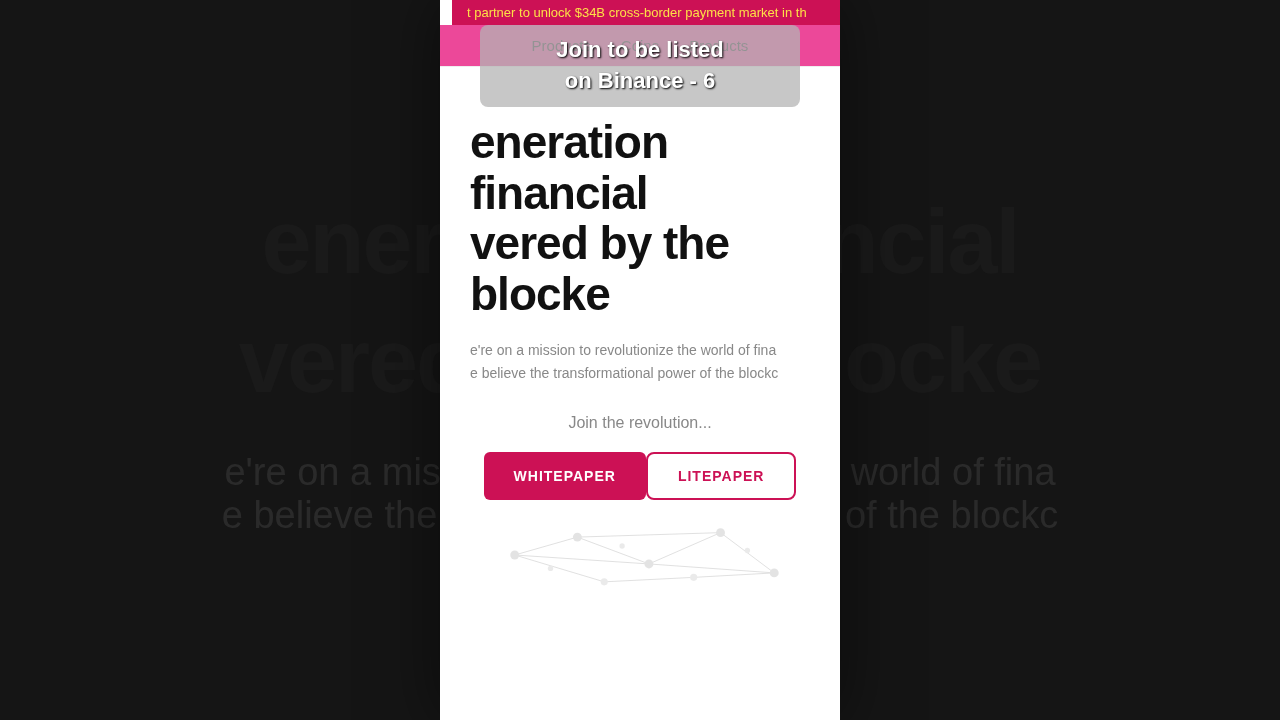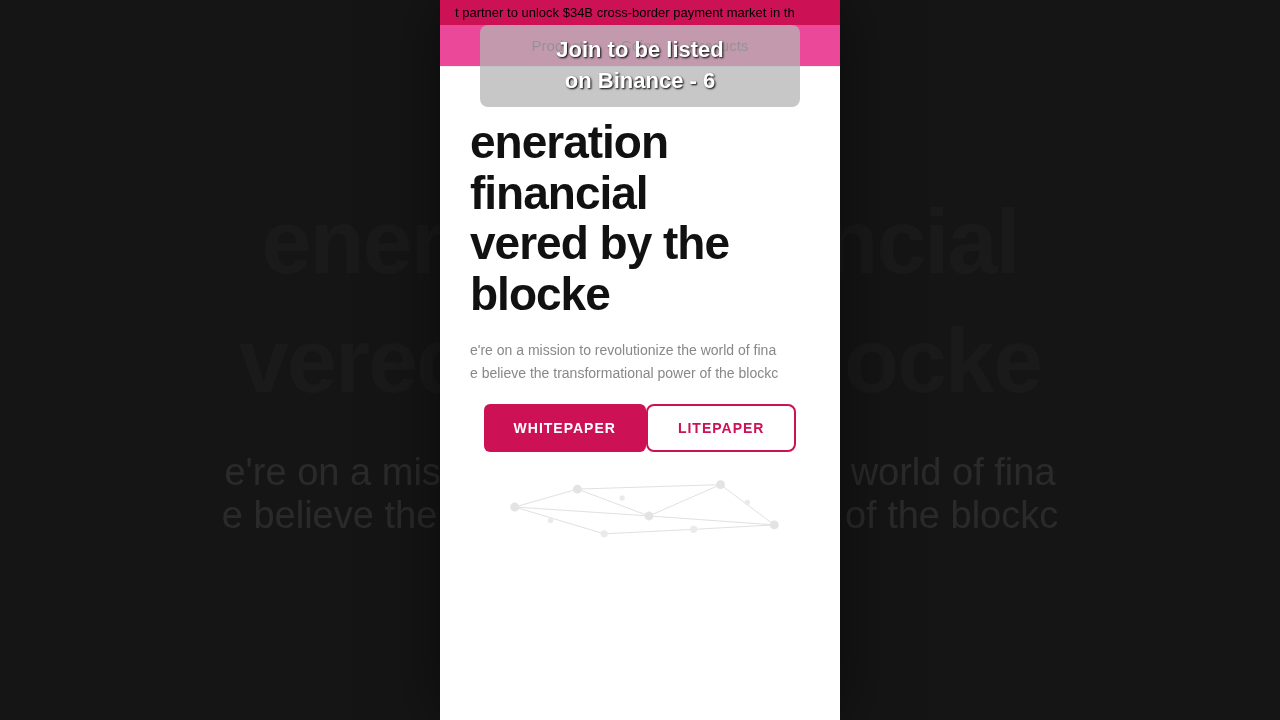--- a/index.html
+++ b/index.html
@@ -78,27 +78,28 @@
       background: #fff;
       display: flex;
       flex-direction: column;
       overflow: hidden;
       box-shadow: 0 0 60px rgba(0,0,0,0.5);
     }
 
     
     .ticker-bar {
       background: #cc1155;
-      color: #000000;
+      color: #fde047;
       font-size: 13px;
       padding: 5px 15px;
       white-space: nowrap;
       overflow: hidden;
       text-overflow: ellipsis;
       flex-shrink: 0;
+      margin-left: 12px;
     }
 
     
     .annotation-overlay {
       position: absolute;
       top: 25px;
       left: 50%;
       transform: translateX(-50%);
       z-index: 10;
       background: rgba(180,180,180,0.75);
@@ -240,20 +241,21 @@
     <div class="hero-heading">
       <span>eneration financial</span><br>
       <span>vered by the blocke</span>
     </div>
 
     <div class="hero-sub">
       <div>e're on a mission to revolutionize the world of fina</div>
       <div>e believe the transformational power of the blockc</div>
     </div>
 
+    <div class="join-text">Join the revolution...</div>
 
     <div class="buttons-row">
       <button class="btn-whitepaper">WHITEPAPER</button>
       <button class="btn-litepaper">LITEPAPER</button>
     </div>
 
     <div class="network-graph">
       <svg viewBox="0 0 380 80" xmlns="http://www.w3.org/2000/svg">
 
         <line x1="50" y1="40" x2="120" y2="20" stroke="#aaa" stroke-width="1"></line>

